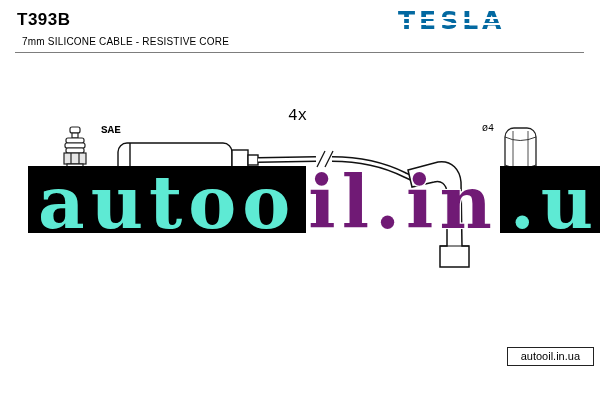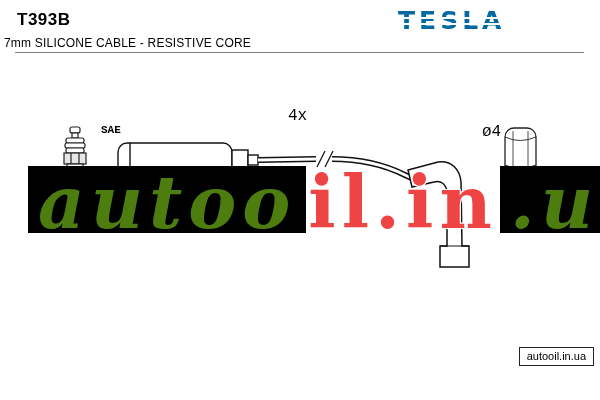--- a/index.html
+++ b/index.html
@@ -2,54 +2,54 @@
 <html><head>
 <meta charset="utf-8">
 <style>
   * { margin:0; padding:0; box-sizing:border-box; }
   html,body { width:600px; height:400px; background:#fff; }
   .page {
     position:relative; width:600px; height:368px; background:#fff;
     overflow:hidden; font-family:"Liberation Sans", sans-serif; color:#000;
   }
   .part-number { position:absolute; left:17px; top:10px; font-size:17px; font-weight:bold; letter-spacing:.5px; }
-  .subtitle   { position:absolute; left:4px; top:36px; font-size:12px; letter-spacing:.2px; }
+  .subtitle   { position:absolute; left:22px; top:36px; font-size:10px; letter-spacing:.2px; }
 
   .brand { position:absolute; left:398px; top:6px; height:30px; }
   .brand-text {
     font-family:"DejaVu Sans", sans-serif; font-weight:bold;
     font-size:25px; letter-spacing:4px; color:#0369a1; line-height:30px;
   }
   .brand-stripe { position:absolute; left:-2px; right:-2px; height:2px; background:#fff; }
   .s1{top:11px}.s2{top:17px}.s3{top:23px}
 
   .rule { position:absolute; left:15px; top:52px; width:569px; height:1px; background:#7d7d7d; }
 
   .label { position:absolute; white-space:nowrap;font-family:Liberation Mono, monospace; }
   .qty { left:288px; top:107px; font-size:16px; font-weight:500; }
   .sae { left:89px;  top:124px; font-size:11px; font-weight:bold;margin-left:12px; }
-  .dia { left:482px; top:123px; font-size:16px; }
+  .dia { left:482px; top:123px; font-size:10px; }
 
   svg.diagram { position:absolute; left:0; top:0; }
 
   .watermark {
     position:absolute; left:28px; top:166px; height:67px; z-index:5;
     display:flex; align-items:stretch;
     font-family:"DejaVu Serif", serif; font-weight:bold;
     font-size:72px; letter-spacing:6px; white-space:nowrap;
   }
   .wm-seg { display:flex; align-items:center; }
-  .wm-dark  { background:#000; color:#4d7c0f; padding:0 10px;font-style:italic; }
-  .wm-light { color:#ef4444; padding:0 2px;
+  .wm-dark  { background:#000; color:#5eead4; padding:0 10px; }
+  .wm-light { color:#701a75; padding:0 2px;
     text-shadow:0 0 2px #fff, 1px 1px 0 #fff, -1px -1px 0 #fff, 1px -1px 0 #fff, -1px 1px 0 #fff; }
   .wm-text { position:relative; top:3px; line-height:0; }
 
   .footer-box {
     position:absolute; right:6px; bottom:2px; z-index:6; background:#fff;
-    border:1px solid #222; padding:2px 7px 3px; font-size:11px;margin-top:28px;
+    border:1px solid #222; padding:2px 13px 3px; font-size:11px;margin-top:28px;
   }
 </style>
 </head>
 <body>
 
 <div class="page">
 
   <div class="part-number">T393B</div>
   <div class="subtitle">7mm SILICONE CABLE - RESISTIVE CORE</div>
 

